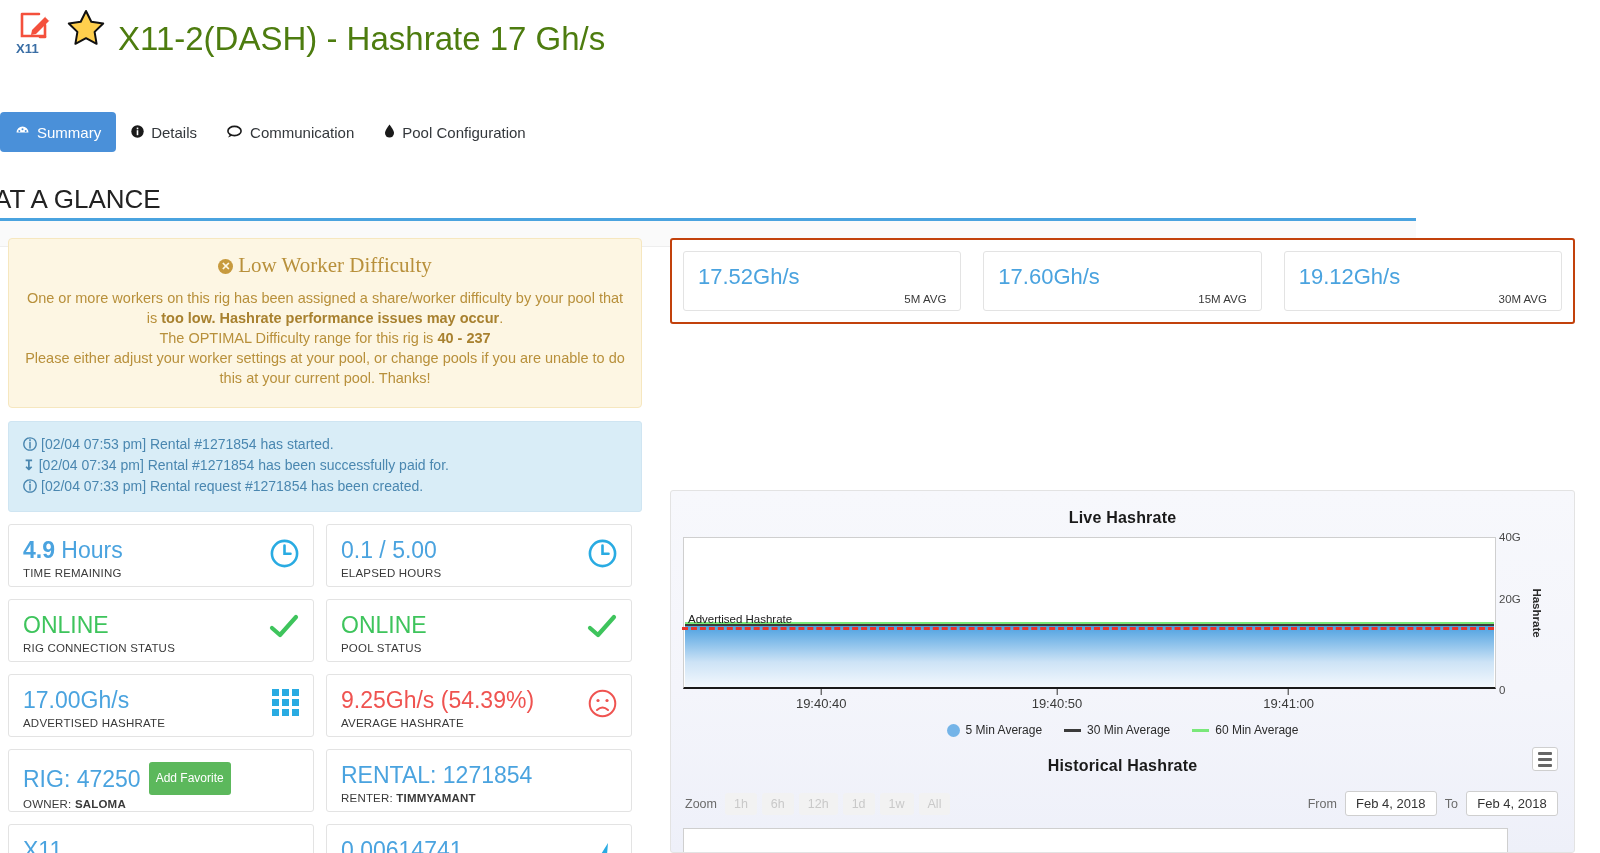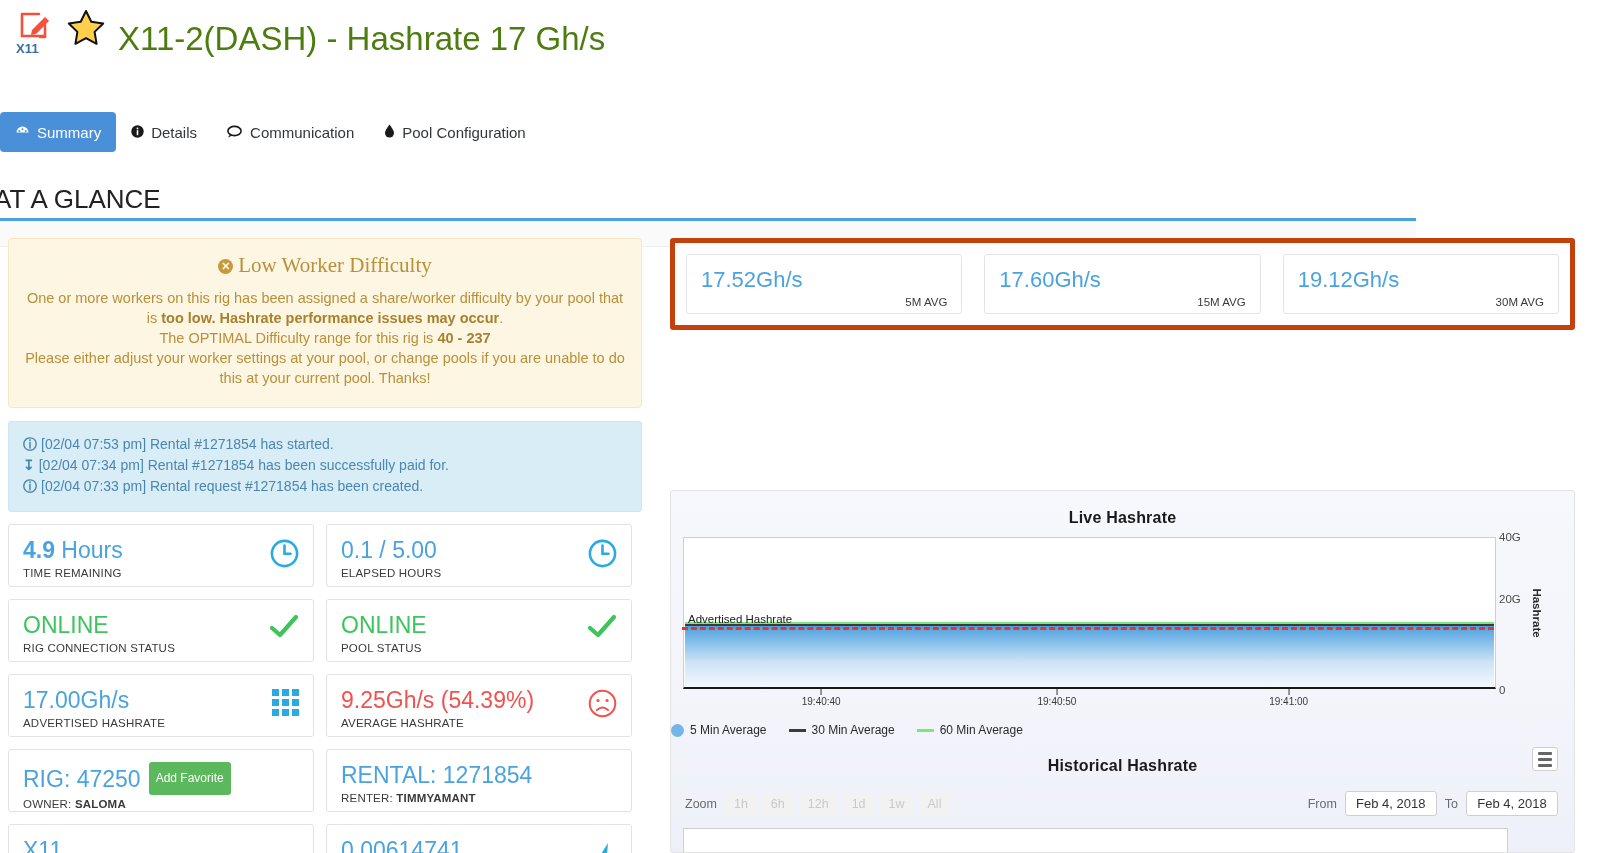--- a/index.html
+++ b/index.html
@@ -104,21 +104,21 @@
     display: inline-block; background: #5cb85c; color: #fff; font-size: 12px;
     padding: 3px 7px; border-radius: 3px; vertical-align: 5px; margin-left: 8px;
     font-family: "Liberation Sans", sans-serif;
   }
   .grid-ic { display: grid; grid-template-columns: repeat(3,7px); gap: 3px; }
   .grid-ic i { display: block; width: 7px; height: 7px; background: #29abe2; }
 
   
   .right-col { position: absolute; left: 670px; top: 238px; width: 905px; }
   .avg-panel {
-    border: 5px solid #c2410c; border-radius: 3px; background: #fff;
+    border: 2px solid #c2410c; border-radius: 3px; background: #fff;
     padding: 11px; display: flex; gap: 22px;
   }
   .avg-card {
     flex: 1; border: 1px solid #e3e3e3; border-radius: 3px;
     padding: 12px 14px 10px 14px; height: 60px;
   }
   .avg-val { font-size: 22px; color: #4aa3df; line-height: 26px; }
   .avg-lab { font-size: 11.5px; color: #3a3a3a; margin-top: 3px; text-align: right; }
 
   
@@ -156,23 +156,23 @@
     text-align: left; width: 40px;
   }
   .yaxis-title {
     position: absolute; right: -66px; top: 50%; transform: translateY(-50%) rotate(90deg);
     font-size: 11.5px; color: #2b2b2b; font-weight: 700; white-space: nowrap;
     transform-origin: center;
   }
   .xticks { position: absolute; left: 0; right: 0; bottom: 0; height: 26px; }
   .xtick { position: absolute; top: 0; transform: translateX(-50%); text-align: center; }
   .xtick .mark { width: 1px; height: 6px; background: #333; margin: 0 auto; }
-  .xtick span { display: block; font-size: 10px; color: #3a3a3a; margin-top: 1px; white-space: nowrap; }
-
-  .legend { display: flex; justify-content: flex-start; gap: 22px; margin-top: 8px; }
+  .xtick span { display: block; font-size: 13px; color: #3a3a3a; margin-top: 1px; white-space: nowrap; }
+
+  .legend { display: flex; justify-content: center; gap: 22px; margin-top: 8px; }
   .legend-item { display: flex; align-items: center; gap: 6px; font-size: 12px; color: #2b2b2b; }
   .lg-dot { width: 13px; height: 13px; border-radius: 50%; background: #74b4e8; display: block; }
   .lg-bar { width: 17px; height: 3px; display: block; }
 
   .hist-header { position: relative; margin-top: 14px; }
   .hamburger {
     position: absolute; right: 16px; top: -4px; width: 26px; height: 24px;
     border: 1px solid #cfcfcf; border-radius: 3px; background: #fff;
     display: flex; flex-direction: column; justify-content: center; gap: 3px; padding: 0 5px;
   }

